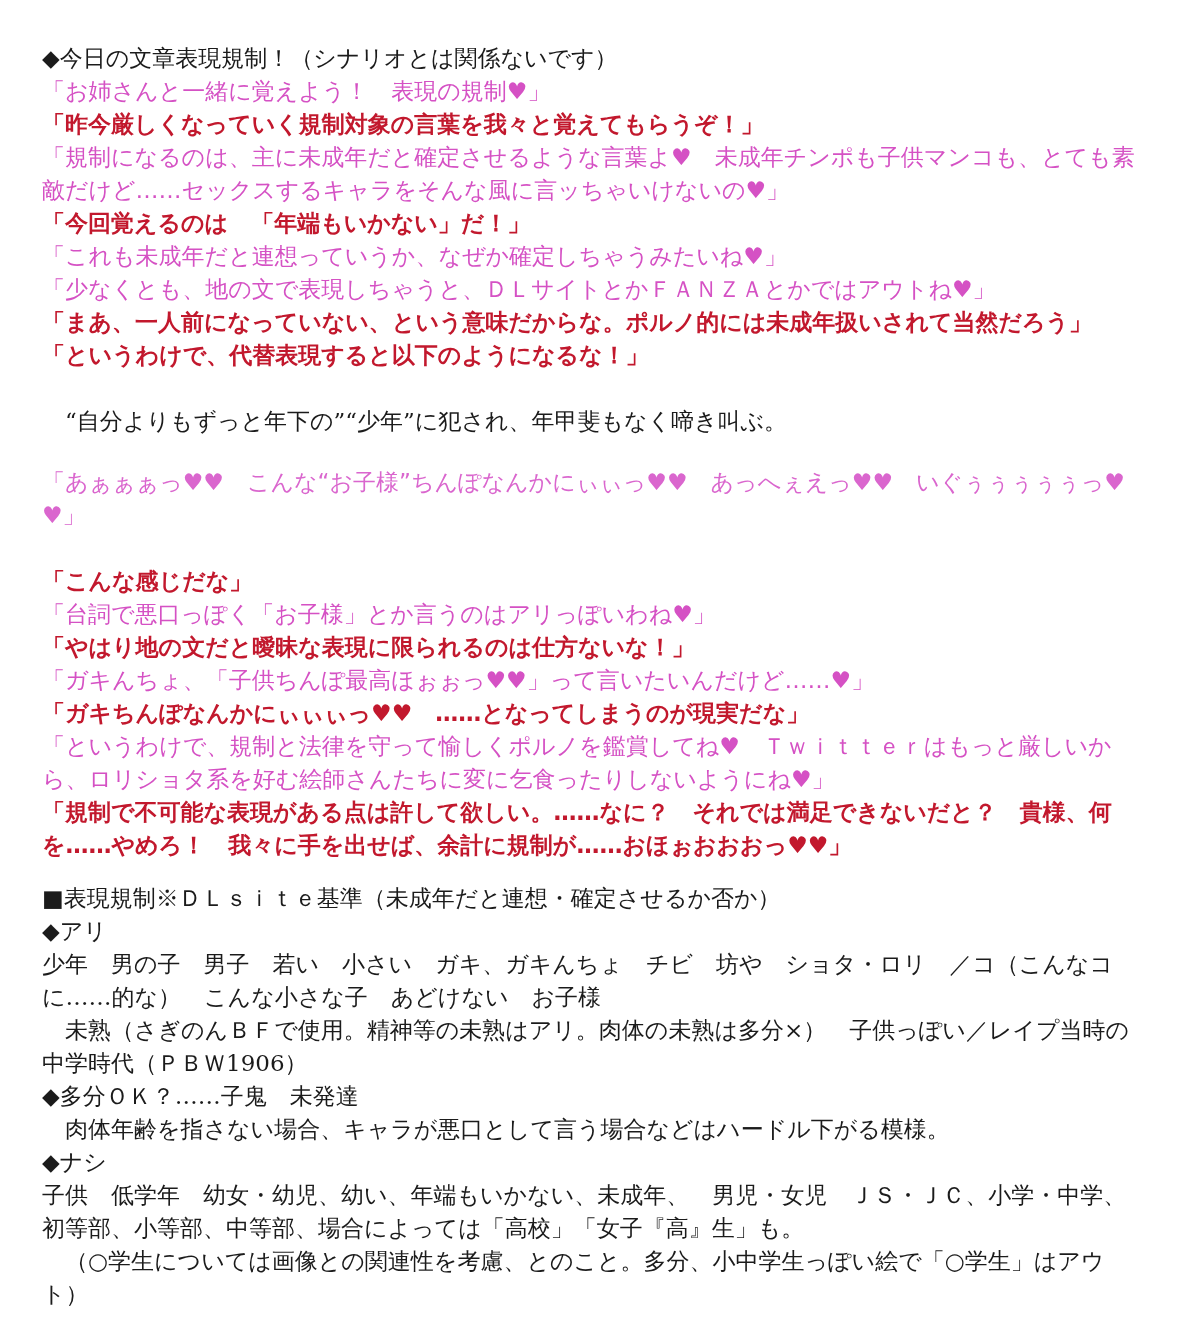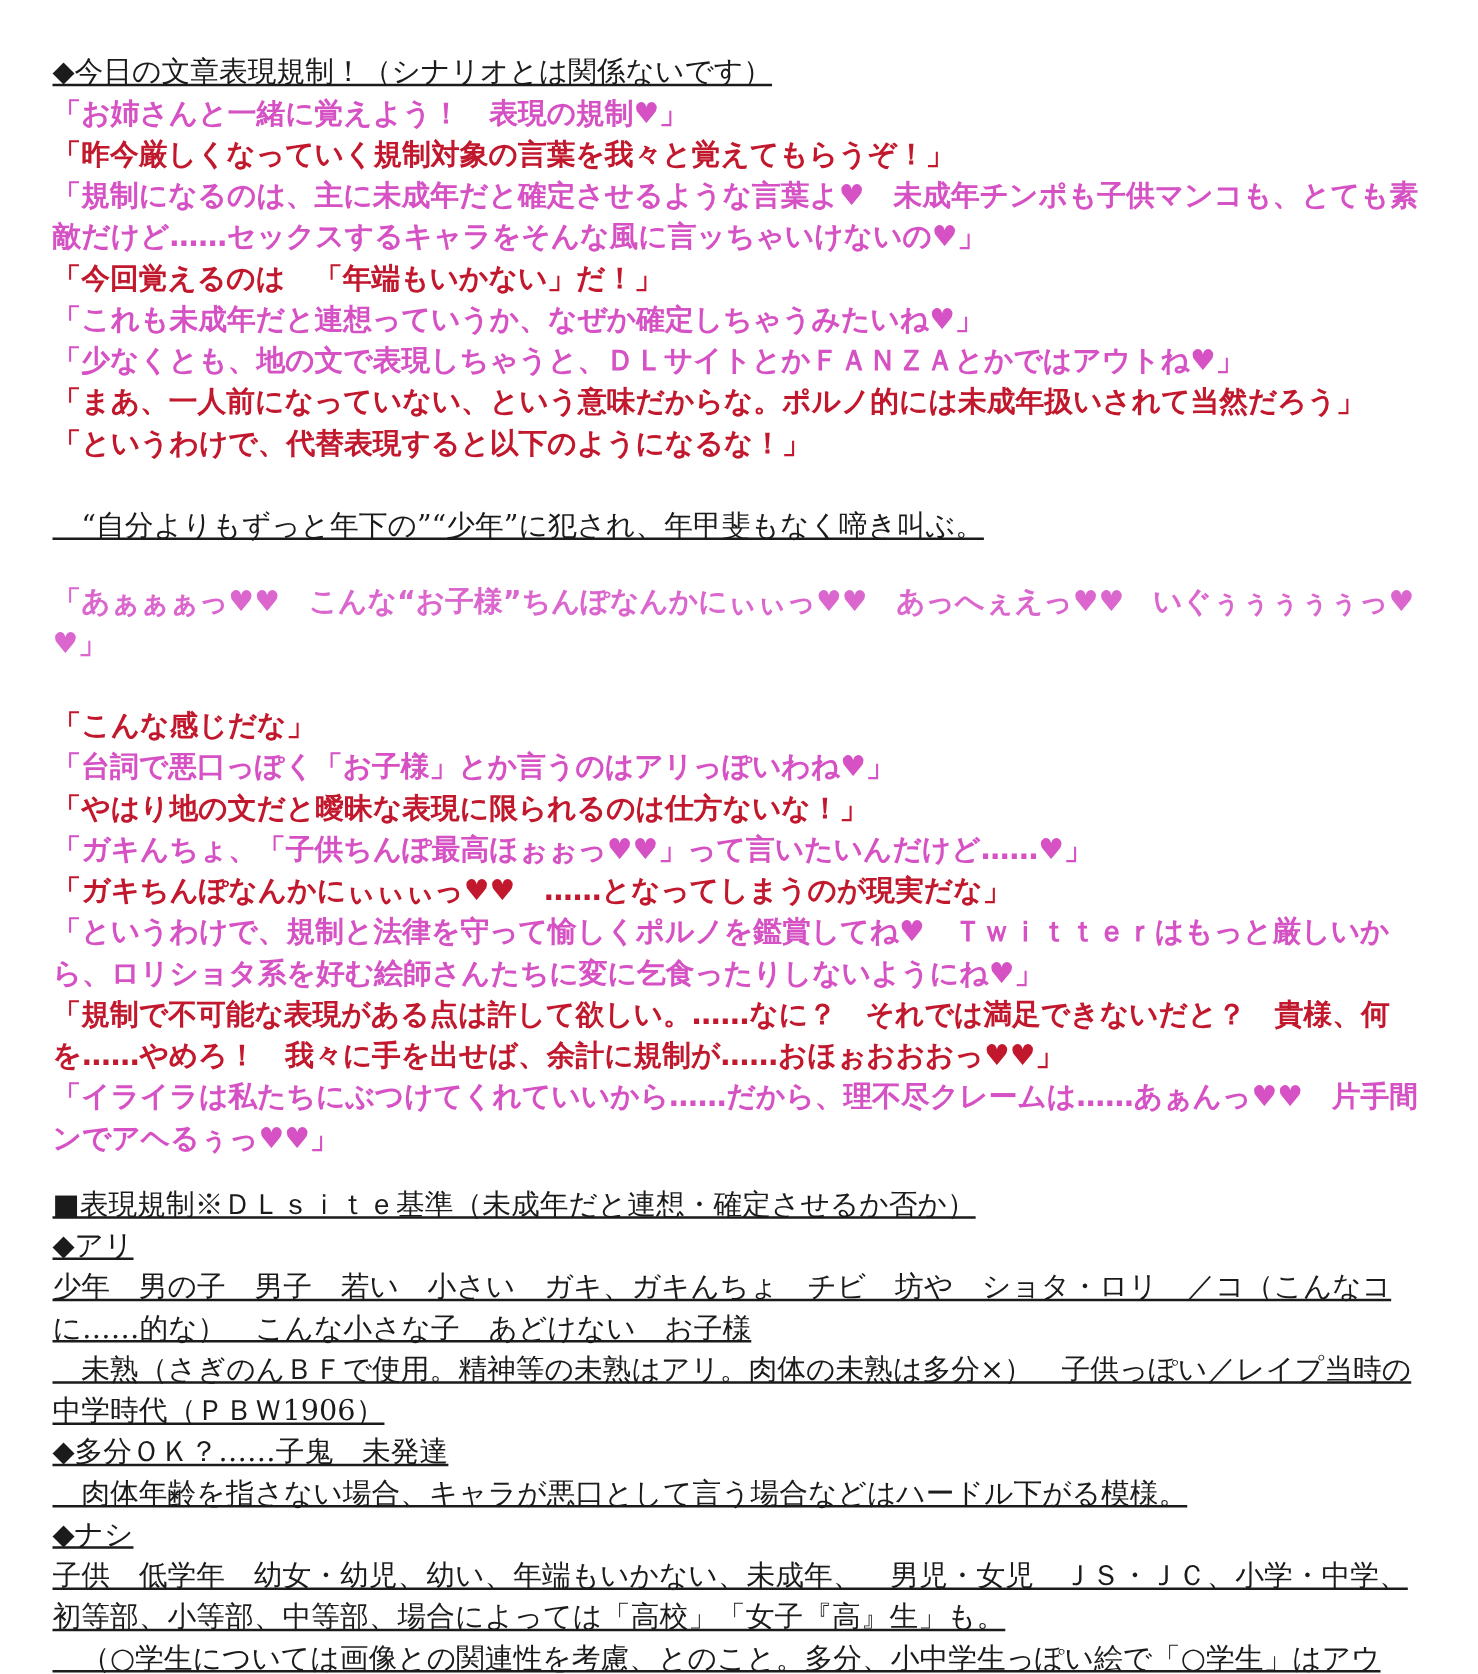--- a/index.html
+++ b/index.html
@@ -20,26 +20,25 @@
     margin: 0;
     font-size: 23px;
     line-height: 33px;
     white-space: pre-wrap;
     word-break: break-all;
   }
   .black {
     color: var(--ink, #1b1b1b);
     font-family: "DejaVu Serif", "Liberation Serif", serif;
     font-weight: normal;
-    text-decoration: underline;
   }
   .pink, .pink-bright {
     color: var(--pink, #d551c4);
     font-family: "DejaVu Sans", "Liberation Sans", sans-serif;
-    font-weight: bold;
+    font-weight: normal;
   }
   .pink-bright {
     color: var(--pink-bright, #da66ce);
     margin-top: 28px;
   }
   .red {
     color: var(--red, #c2182d);
     font-family: "DejaVu Sans", "Liberation Sans", sans-serif;
     font-weight: bold;
   }
@@ -69,21 +68,20 @@
       <p class="line black">　“自分よりもずっと年下の”“少年”に犯され、年甲斐もなく啼き叫ぶ。</p>
       <p class="line pink-bright">「あぁぁぁっ♥♥　こんな“お子様”ちんぽなんかにぃぃっ♥♥　あっへぇえっ♥♥　いぐぅぅぅぅぅっ♥♥」</p>
       <p class="line spacer">&nbsp;</p>
       <p class="line red">「こんな感じだな」</p>
       <p class="line pink">「台詞で悪口っぽく「お子様」とか言うのはアリっぽいわね♥」</p>
       <p class="line red">「やはり地の文だと曖昧な表現に限られるのは仕方ないな！」</p>
       <p class="line pink">「ガキんちょ、「子供ちんぽ最高ほぉぉっ♥♥」って言いたいんだけど……♥」</p>
       <p class="line red">「ガキちんぽなんかにぃぃぃっ♥♥　……となってしまうのが現実だな」</p>
       <p class="line pink">「というわけで、規制と法律を守って愉しくポルノを鑑賞してね♥　Ｔｗｉｔｔｅｒはもっと厳しいから、ロリショタ系を好む絵師さんたちに変に乞食ったりしないようにね♥」</p>
       <p class="line red">「規制で不可能な表現がある点は許して欲しい。……なに？　それでは満足できないだと？　貴様、何を……やめろ！　我々に手を出せば、余計に規制が……おほぉおおおっ♥♥」</p>
-      <p class="line pink">「イライラは私たちにぶつけてくれていいから……だから、理不尽クレームは……あぁんっ♥♥　片手間ンでアヘるぅっ♥♥」</p>
       <p class="line spacer-sm">&nbsp;</p>
       <p class="line black">■表現規制※ＤＬｓｉｔｅ基準（未成年だと連想・確定させるか否か）</p>
       <p class="line black">◆アリ</p>
       <p class="line black">少年　男の子　男子　若い　小さい　ガキ、ガキんちょ　チビ　坊や　ショタ・ロリ　／コ（こんなコに……的な）　こんな小さな子　あどけない　お子様</p>
       <p class="line black">　未熟（さぎのんＢＦで使用。精神等の未熟はアリ。肉体の未熟は多分×）　子供っぽい／レイプ当時の中学時代（ＰＢＷ1906）</p>
       <p class="line black">◆多分ＯＫ？……子鬼　未発達</p>
       <p class="line black">　肉体年齢を指さない場合、キャラが悪口として言う場合などはハードル下がる模様。</p>
       <p class="line black">◆ナシ</p>
       <p class="line black">子供　低学年　幼女・幼児、幼い、年端もいかない、未成年、　男児・女児　ＪＳ・ＪＣ、小学・中学、初等部、小等部、中等部、場合によっては「高校」「女子『高』生」も。</p>
       <p class="line black">　（○学生については画像との関連性を考慮、とのこと。多分、小中学生っぽい絵で「○学生」はアウト）</p>

